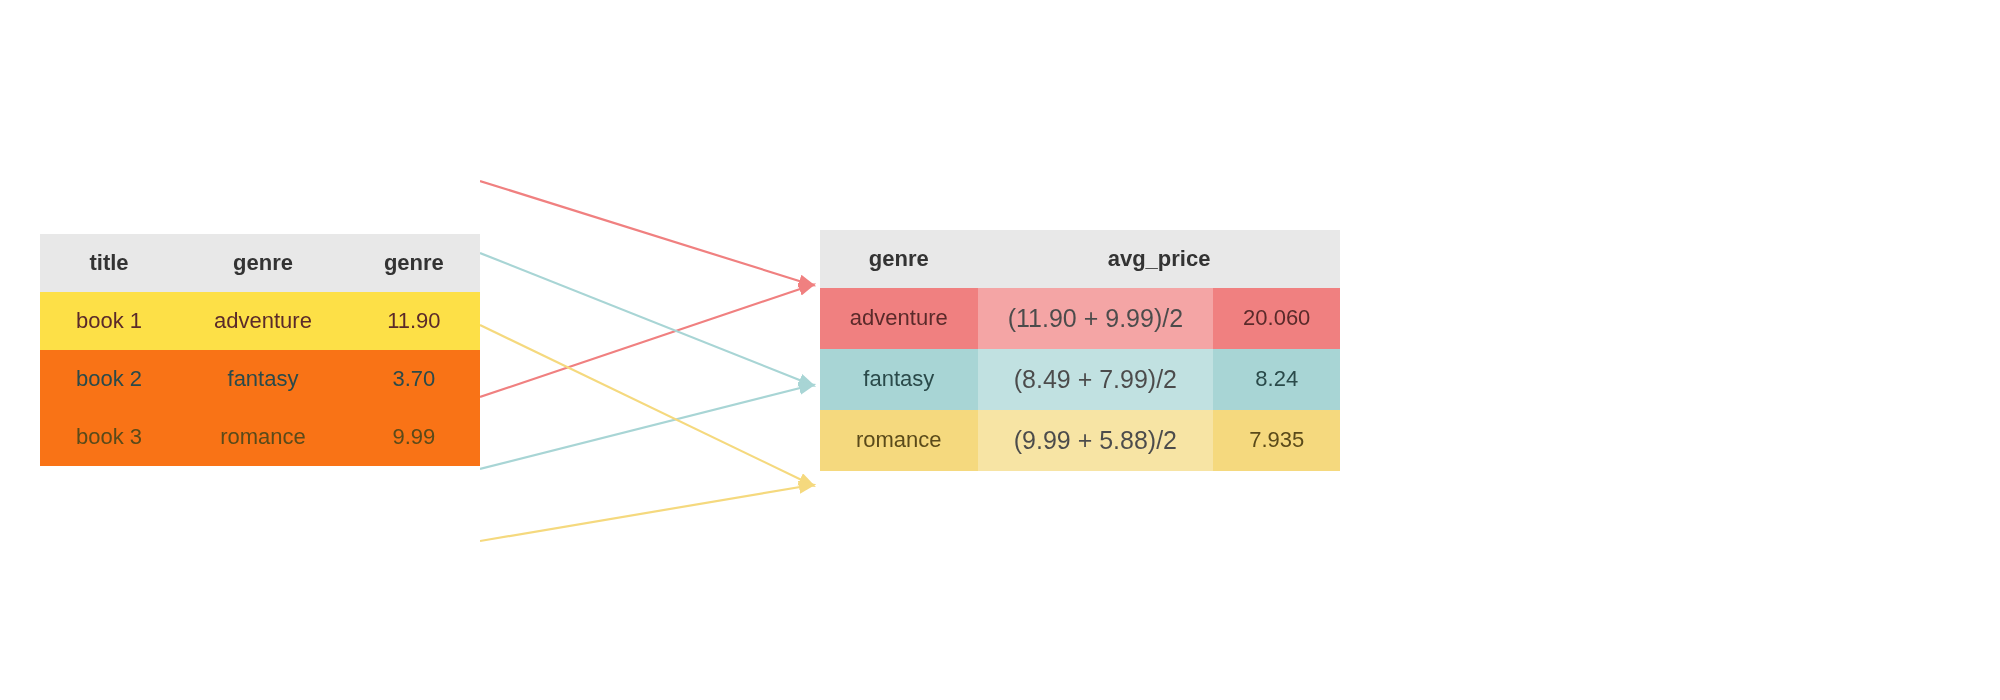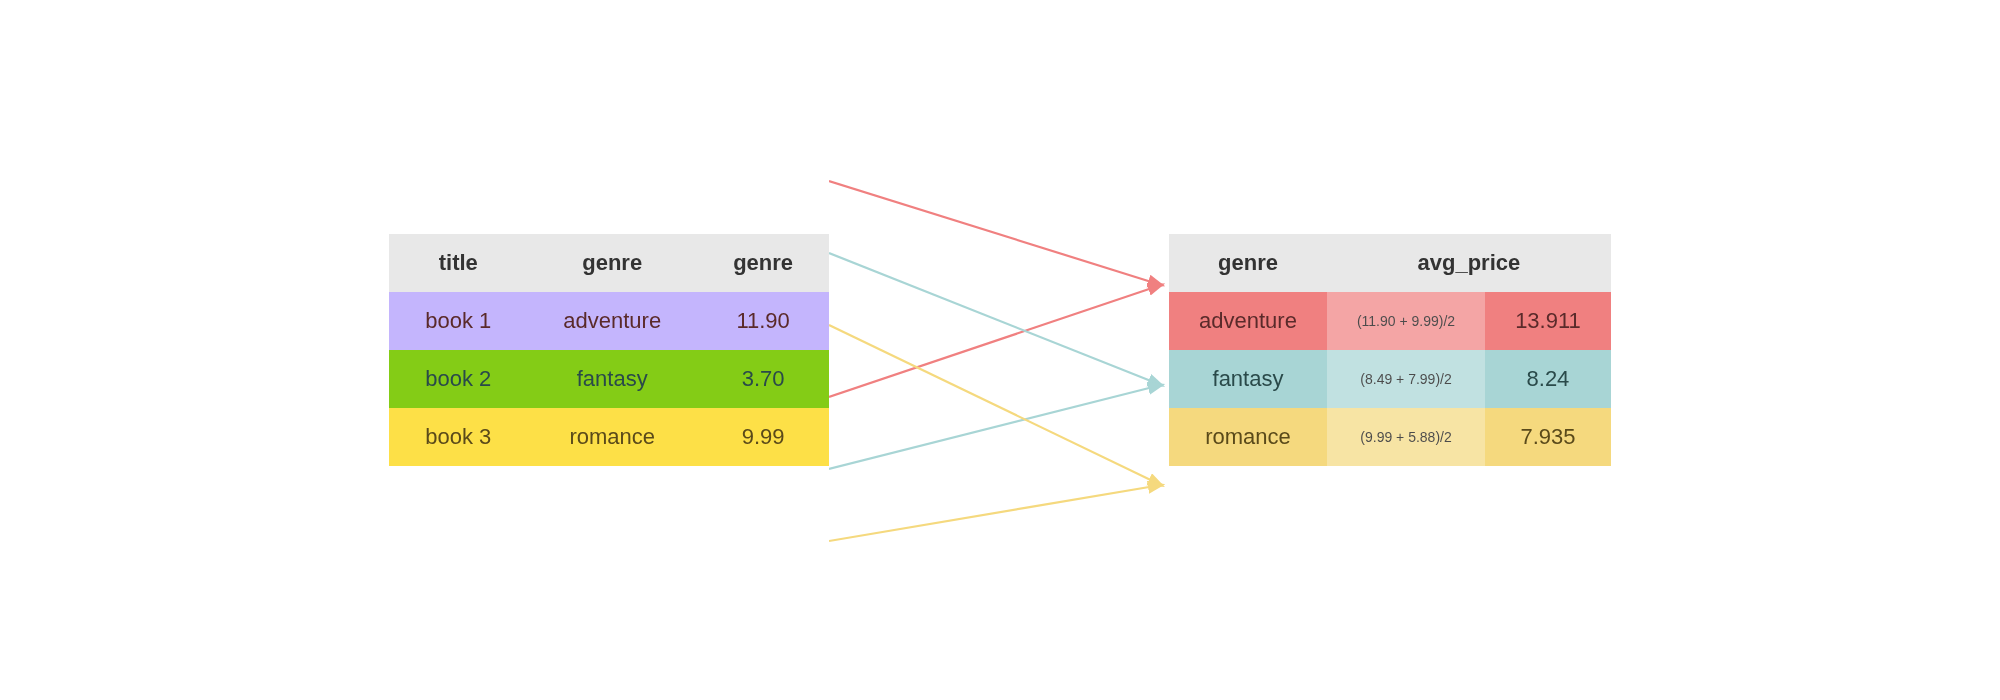--- a/index.html
+++ b/index.html
@@ -9,21 +9,20 @@
       background: #ffffff;
       display: flex;
       align-items: center;
       justify-content: center;
       font-family: 'Helvetica Neue', Arial, sans-serif;
       font-size: 22px;
     }
     .container {
       display: flex;
       align-items: center;
-      justify-content: center;
       width: 100%;
       height: 100%;
       padding: 40px;
       border-radius: 17px;
     }
     
     .left-table-wrapper {
       flex-shrink: 0;
     }
     table {
@@ -33,29 +32,29 @@
       padding: 16px 36px;
       text-align: center;
       border: none;
     }
     .left-table th {
       background: #e8e8e8;
       font-weight: bold;
       color: #333;
     }
     .row-adventure td {
-      background: #c4b5fd;
+      background: #fde047;
       color: #5a2a2a;
     }
     .row-fantasy td {
-      background: #84cc16;
+      background: #f97316;
       color: #2a4a4a;
     }
     .row-romance td {
-      background: #fde047;
+      background: #f97316;
       color: #5a4a1a;
     }
     
     .arrow-area {
       flex-shrink: 0;
       width: 340px;
       height: 520px;
     }
     
     .right-table-wrapper {
@@ -79,21 +78,21 @@
       background: #a8d5d5;
       color: #2a4a4a;
     }
     .right-table .row-romance td {
       background: #f5d97e;
       color: #5a4a1a;
     }
     .right-table td.formula {
       color: inherit;
       opacity: 0.7;
-      font-size: 14px;
+      font-size: 25px;
     }
     .right-table td.result {
       font-weight: normal;
     }
   </style>
 </head>
 <body>
 
 <div class="container">
 
@@ -160,21 +159,21 @@
       <thead>
         <tr>
           <th>genre</th>
           <th colspan="2">avg_price</th>
         </tr>
       </thead>
       <tbody id="right-tbody">
       <tr class="row-adventure">
             <td>adventure</td>
             <td class="formula">(11.90 + 9.99)/2</td>
-            <td class="result">13.911</td>
+            <td class="result">20.060</td>
           </tr>
           <tr class="row-fantasy">
             <td>fantasy</td>
             <td class="formula">(8.49 + 7.99)/2</td>
             <td class="result">8.24</td>
           </tr>
           <tr class="row-romance">
             <td>romance</td>
             <td class="formula">(9.99 + 5.88)/2</td>
             <td class="result">7.935</td>

